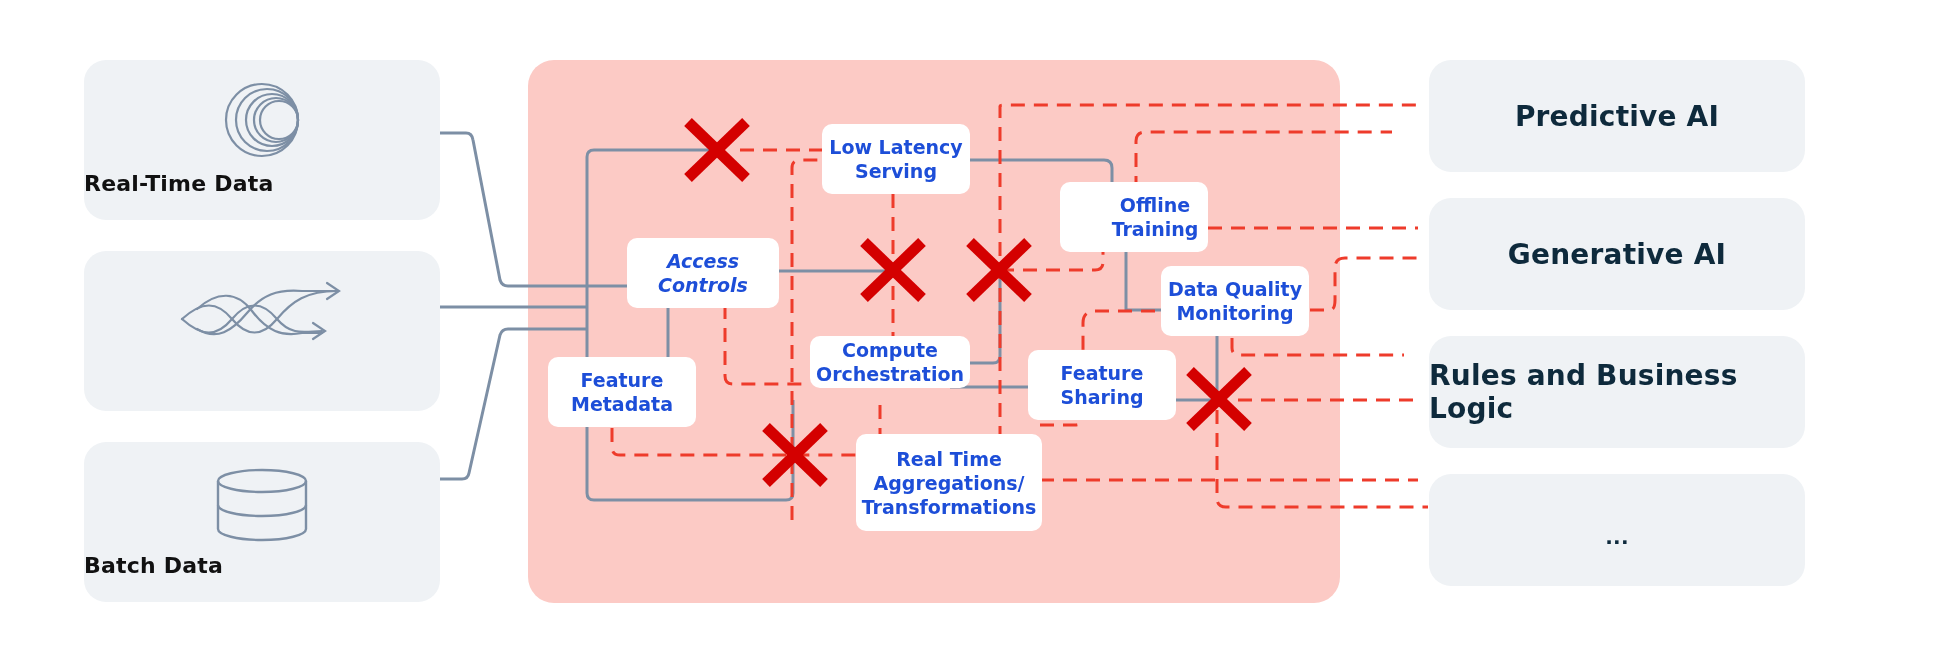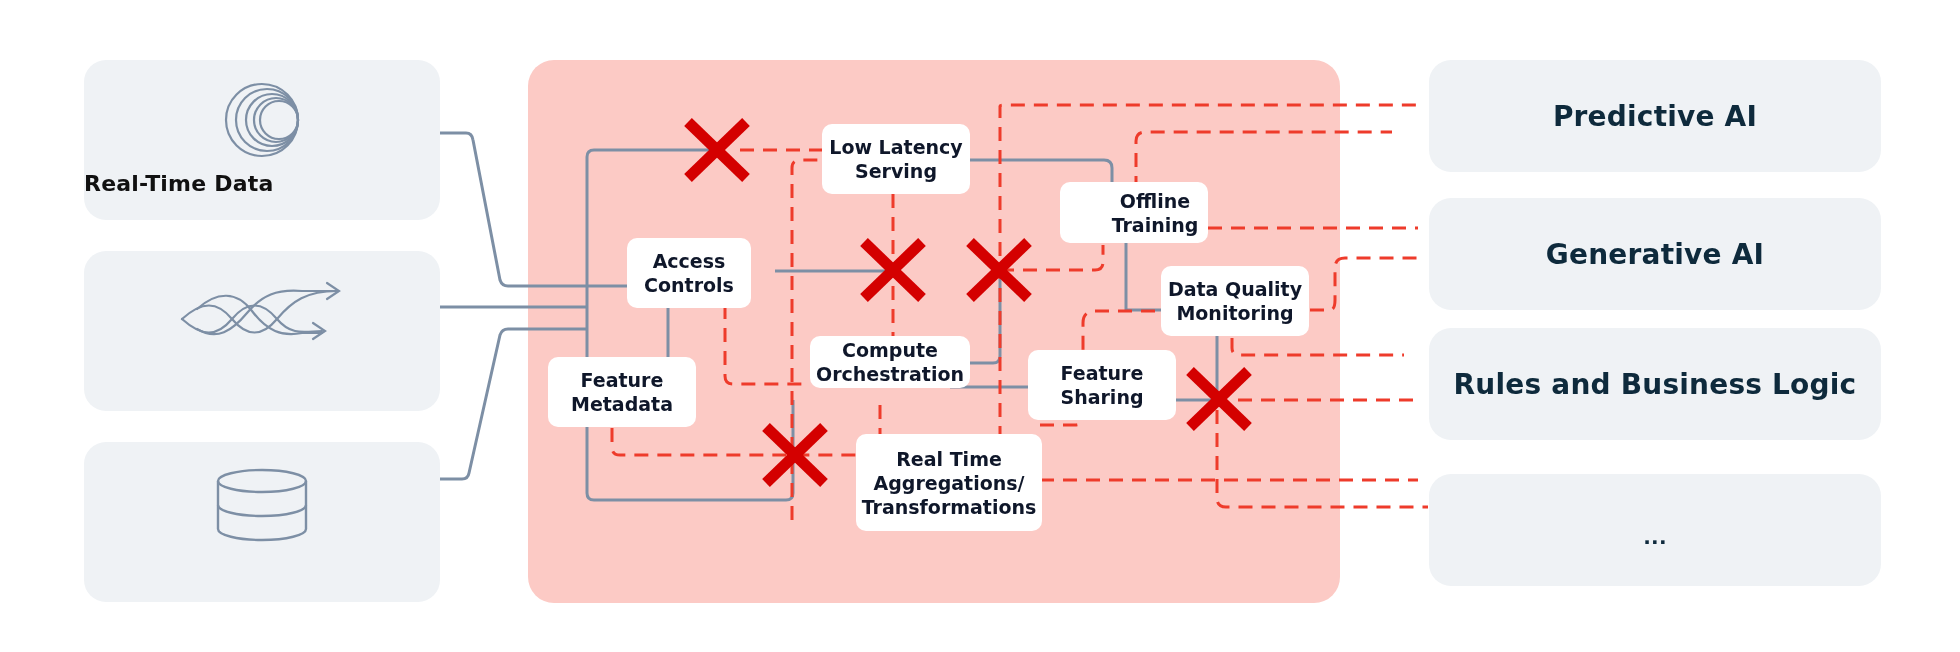--- a/index.html
+++ b/index.html
@@ -8,32 +8,32 @@
     .src-box, .out-box {
       position: absolute; background: #eff2f5; border-radius: 22px;
       box-sizing: border-box;
     }
     .src-box { left: 84px; width: 356px; height: 160px; }
     .src-label {
       position: absolute; left: 0; right: 0; bottom: 24px; text-align: left;
       font-weight: bold; font-size: 22px; color: #111111; letter-spacing: 0.2px;
     }
     .src-icon { position: absolute; left: 50%; transform: translateX(-50%); }
-    .out-box { left: 1429px; width: 452px; height: 112px;
+    .out-box { left: 1429px; width: 376px; height: 112px;
       display: flex; align-items: center; justify-content: center; }
     .out-label { font-weight: bold; font-size: 28px; color: #0e2a3c; letter-spacing: 0.2px; }
     .platform {
       position: absolute; left: 528px; top: 60px; width: 812px; height: 543px;
       background: #fccac5; border-radius: 26px;
     }
     svg.wires { position: absolute; left: 0; top: 0; }
     .node {
       position: absolute; background: #ffffff; border-radius: 10px;
       box-sizing: border-box; display: flex; align-items: center; justify-content: center;
-      text-align: center; font-weight: bold; font-size: 19px; line-height: 24px; color: #0f172a;
+      text-align: center; font-weight: bold; font-size: 19px; line-height: 24px; color: #1d4ed8;
       white-space: pre-line; padding: 0 6px;
     }
   </style>
 </head>
 <body>
 
 <div class="src-box" style="top:60px;">
   <span class="src-icon" style="top:20px;">
     <svg width="80" height="80" viewBox="0 0 80 80">
       <g fill="none" stroke="#7d8fa5" stroke-width="2.2">
@@ -66,20 +66,21 @@
 <div class="src-box" style="top:442px;">
   <span class="src-icon" style="top:26px;">
     <svg width="96" height="76" viewBox="0 0 96 76">
       <g fill="none" stroke="#7d8fa5" stroke-width="2.4">
         <ellipse cx="48" cy="13" rx="44" ry="11"></ellipse>
         <path d="M4 13 L 4 61 A 44 11 0 0 0 92 61 L 92 13"></path>
         <path d="M4 37 A 44 11 0 0 0 92 37"></path>
       </g>
     </svg>
   </span>
+  <div class="src-label">Batch Data</div>
 </div>
 
 <div class="platform"></div>
 
 <svg class="wires" width="1960" height="652" viewBox="0 0 1960 652">
   <g fill="none" stroke="#7d8fa5" stroke-width="3" stroke-linejoin="round">
 
     <path d="M440 133 L 466 133 Q 472 133 473 140 L 500 280 Q 502 286 508 286 L 640 286"></path>
     <path d="M440 307 L 587 307"></path>
     <path d="M440 479 L 462 479 Q 468 479 469 473 L 500 335 Q 502 329 508 329 L 587 329"></path>
@@ -141,40 +142,40 @@
       </g>
     <g>
         <line x1="1190" y1="371" x2="1248" y2="427"></line>
         <line x1="1248" y1="371" x2="1190" y2="427"></line>
       </g>
   </g>
 </svg>
 
 <div class="node" style="left:822px; top:124px; width:148px; height:70px;">Low Latency
 Serving</div>
-<div class="node" style="left:627px; top:238px; width:124px; height:70px;">Access
+<div class="node" style="left:627px; top:238px; width:152px; height:70px;font-style:italic;">Access
 Controls</div>
-<div class="node" style="left:1060px; top:182px; width:148px; height:61px;padding-left:48px;">Offline
+<div class="node" style="left:1060px; top:182px; width:148px; height:70px;padding-left:48px;">Offline
 Training</div>
 <div class="node" style="left:1161px; top:266px; width:148px; height:70px;">Data Quality
 Monitoring</div>
 <div class="node" style="left:548px; top:357px; width:148px; height:70px;">Feature
 Metadata</div>
 <div class="node" style="left:810px; top:336px; width:160px; height:52px;">Compute
 Orchestration</div>
 <div class="node" style="left:1028px; top:350px; width:148px; height:70px;">Feature
 Sharing</div>
 <div class="node" style="left:856px; top:434px; width:186px; height:97px;">Real Time
 Aggregations/
 Transformations</div>
 
 <div class="out-box" style="top:60px;">
   <span class="out-label">Predictive AI</span>
 </div>
 <div class="out-box" style="top:198px;">
   <span class="out-label">Generative AI</span>
 </div>
-<div class="out-box" style="top:328px;">
+<div class="out-box" style="top:336px;">
   <span class="out-label">Rules and Business Logic</span>
 </div>
 <div class="out-box" style="top:474px;">
   <span class="out-label" style="font-size:20px; padding-top:14px;">...</span>
 </div>
 
 </body></html>

